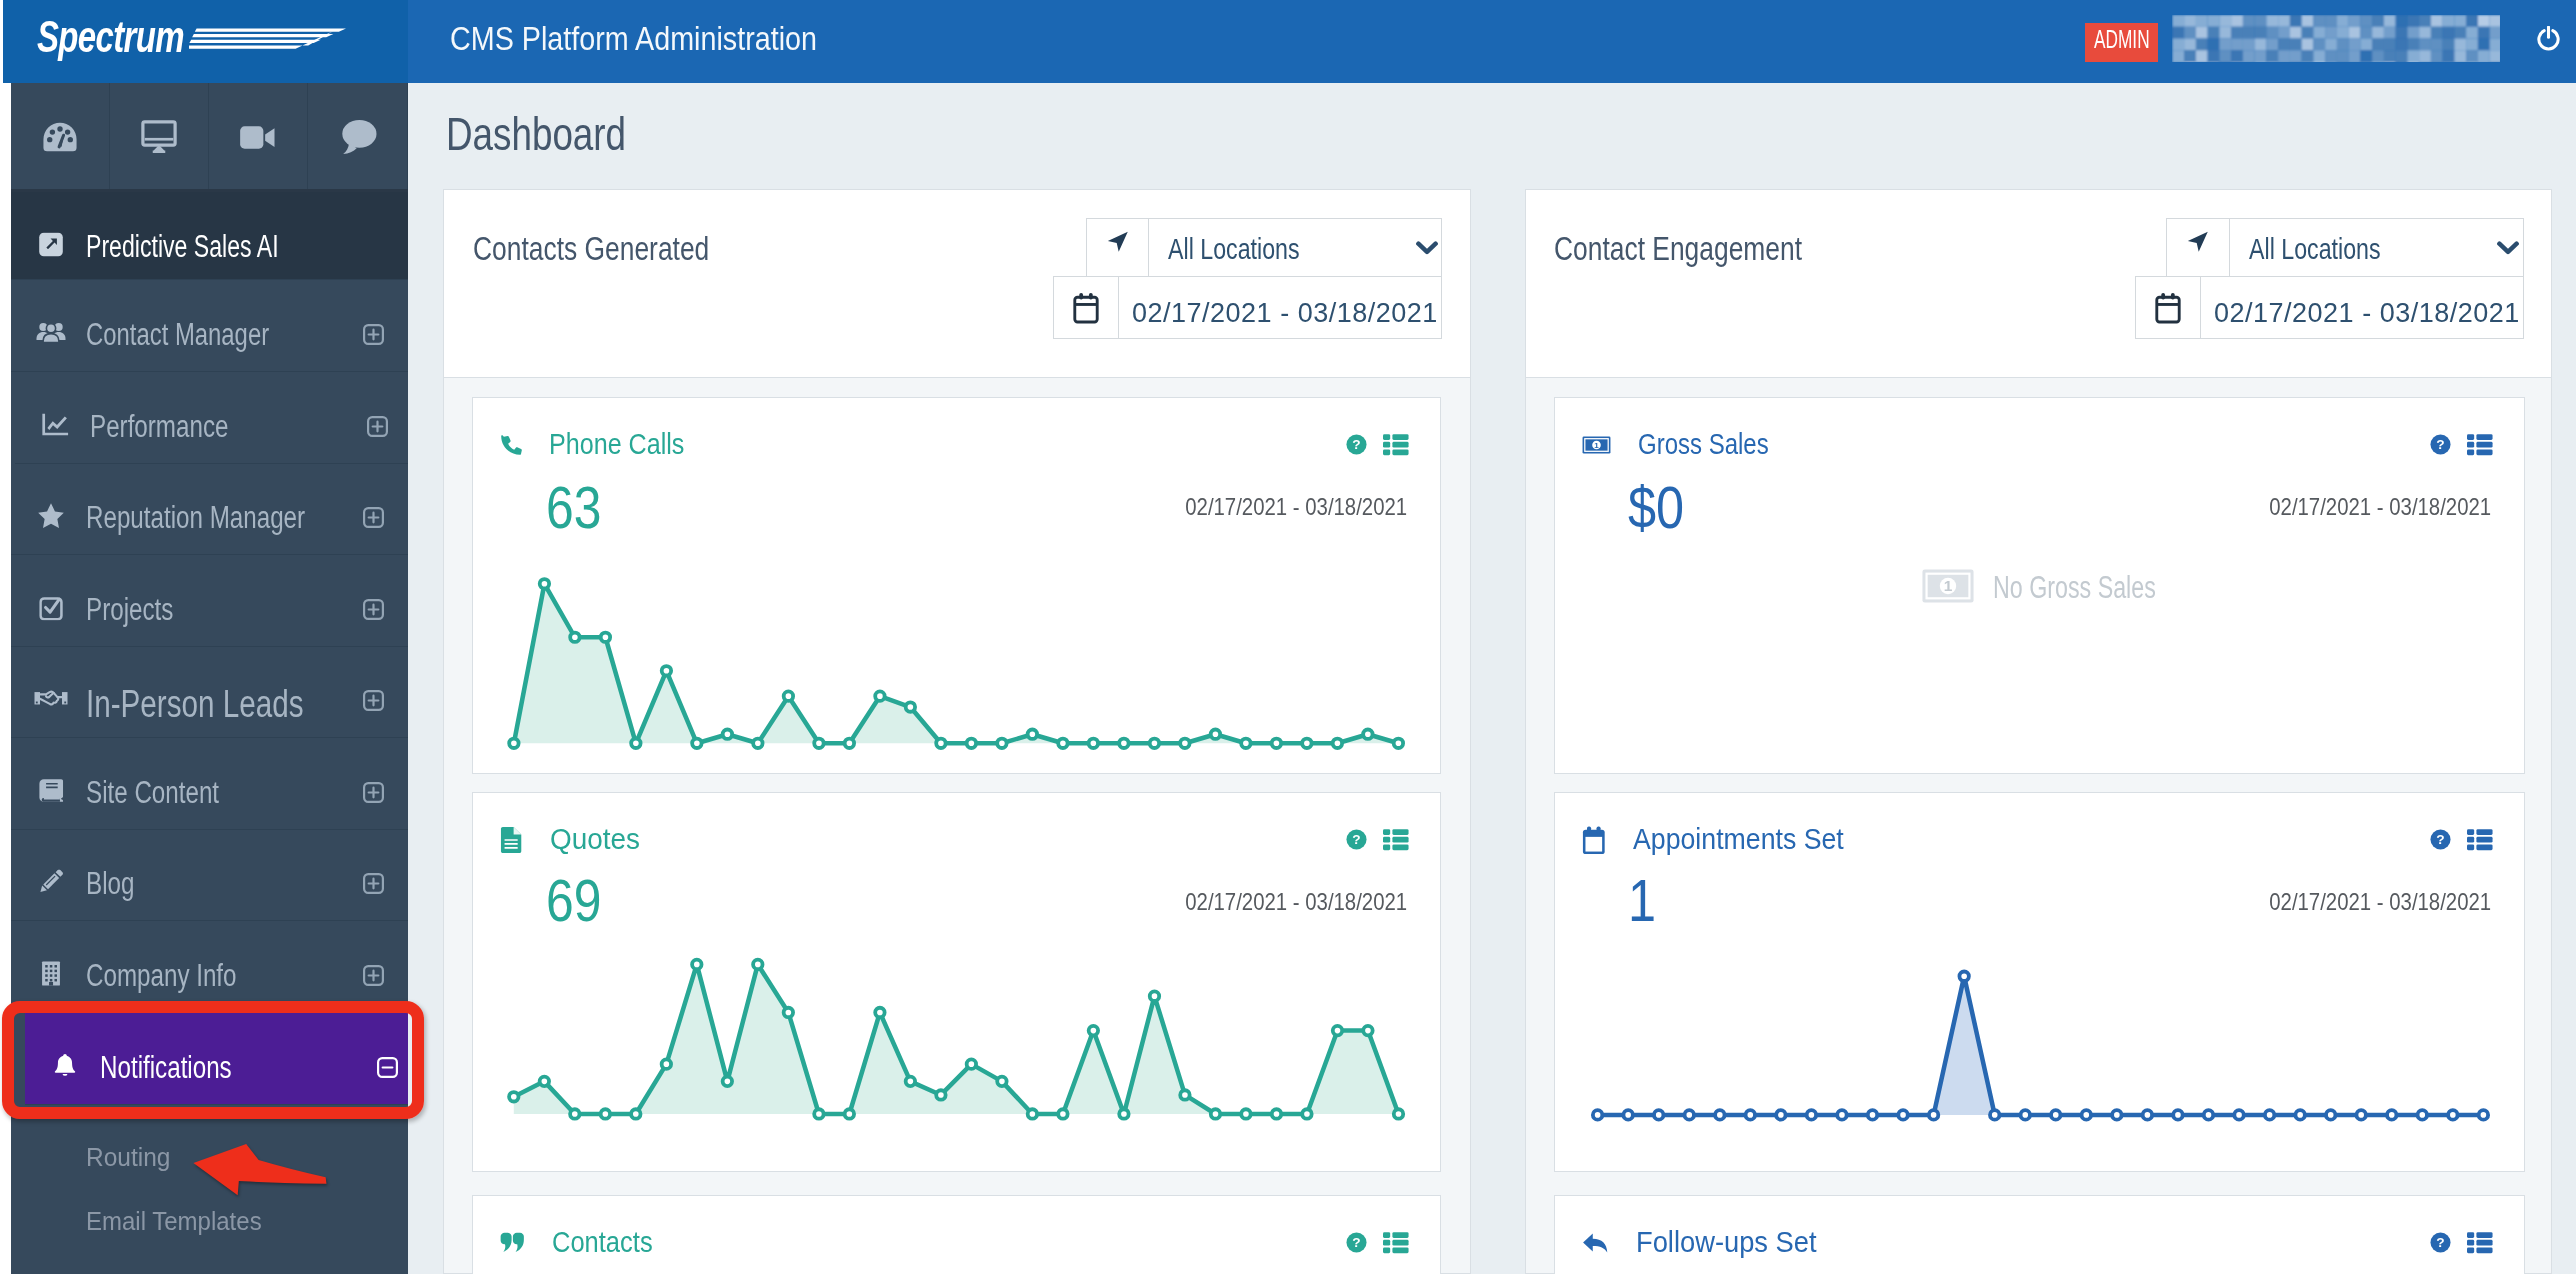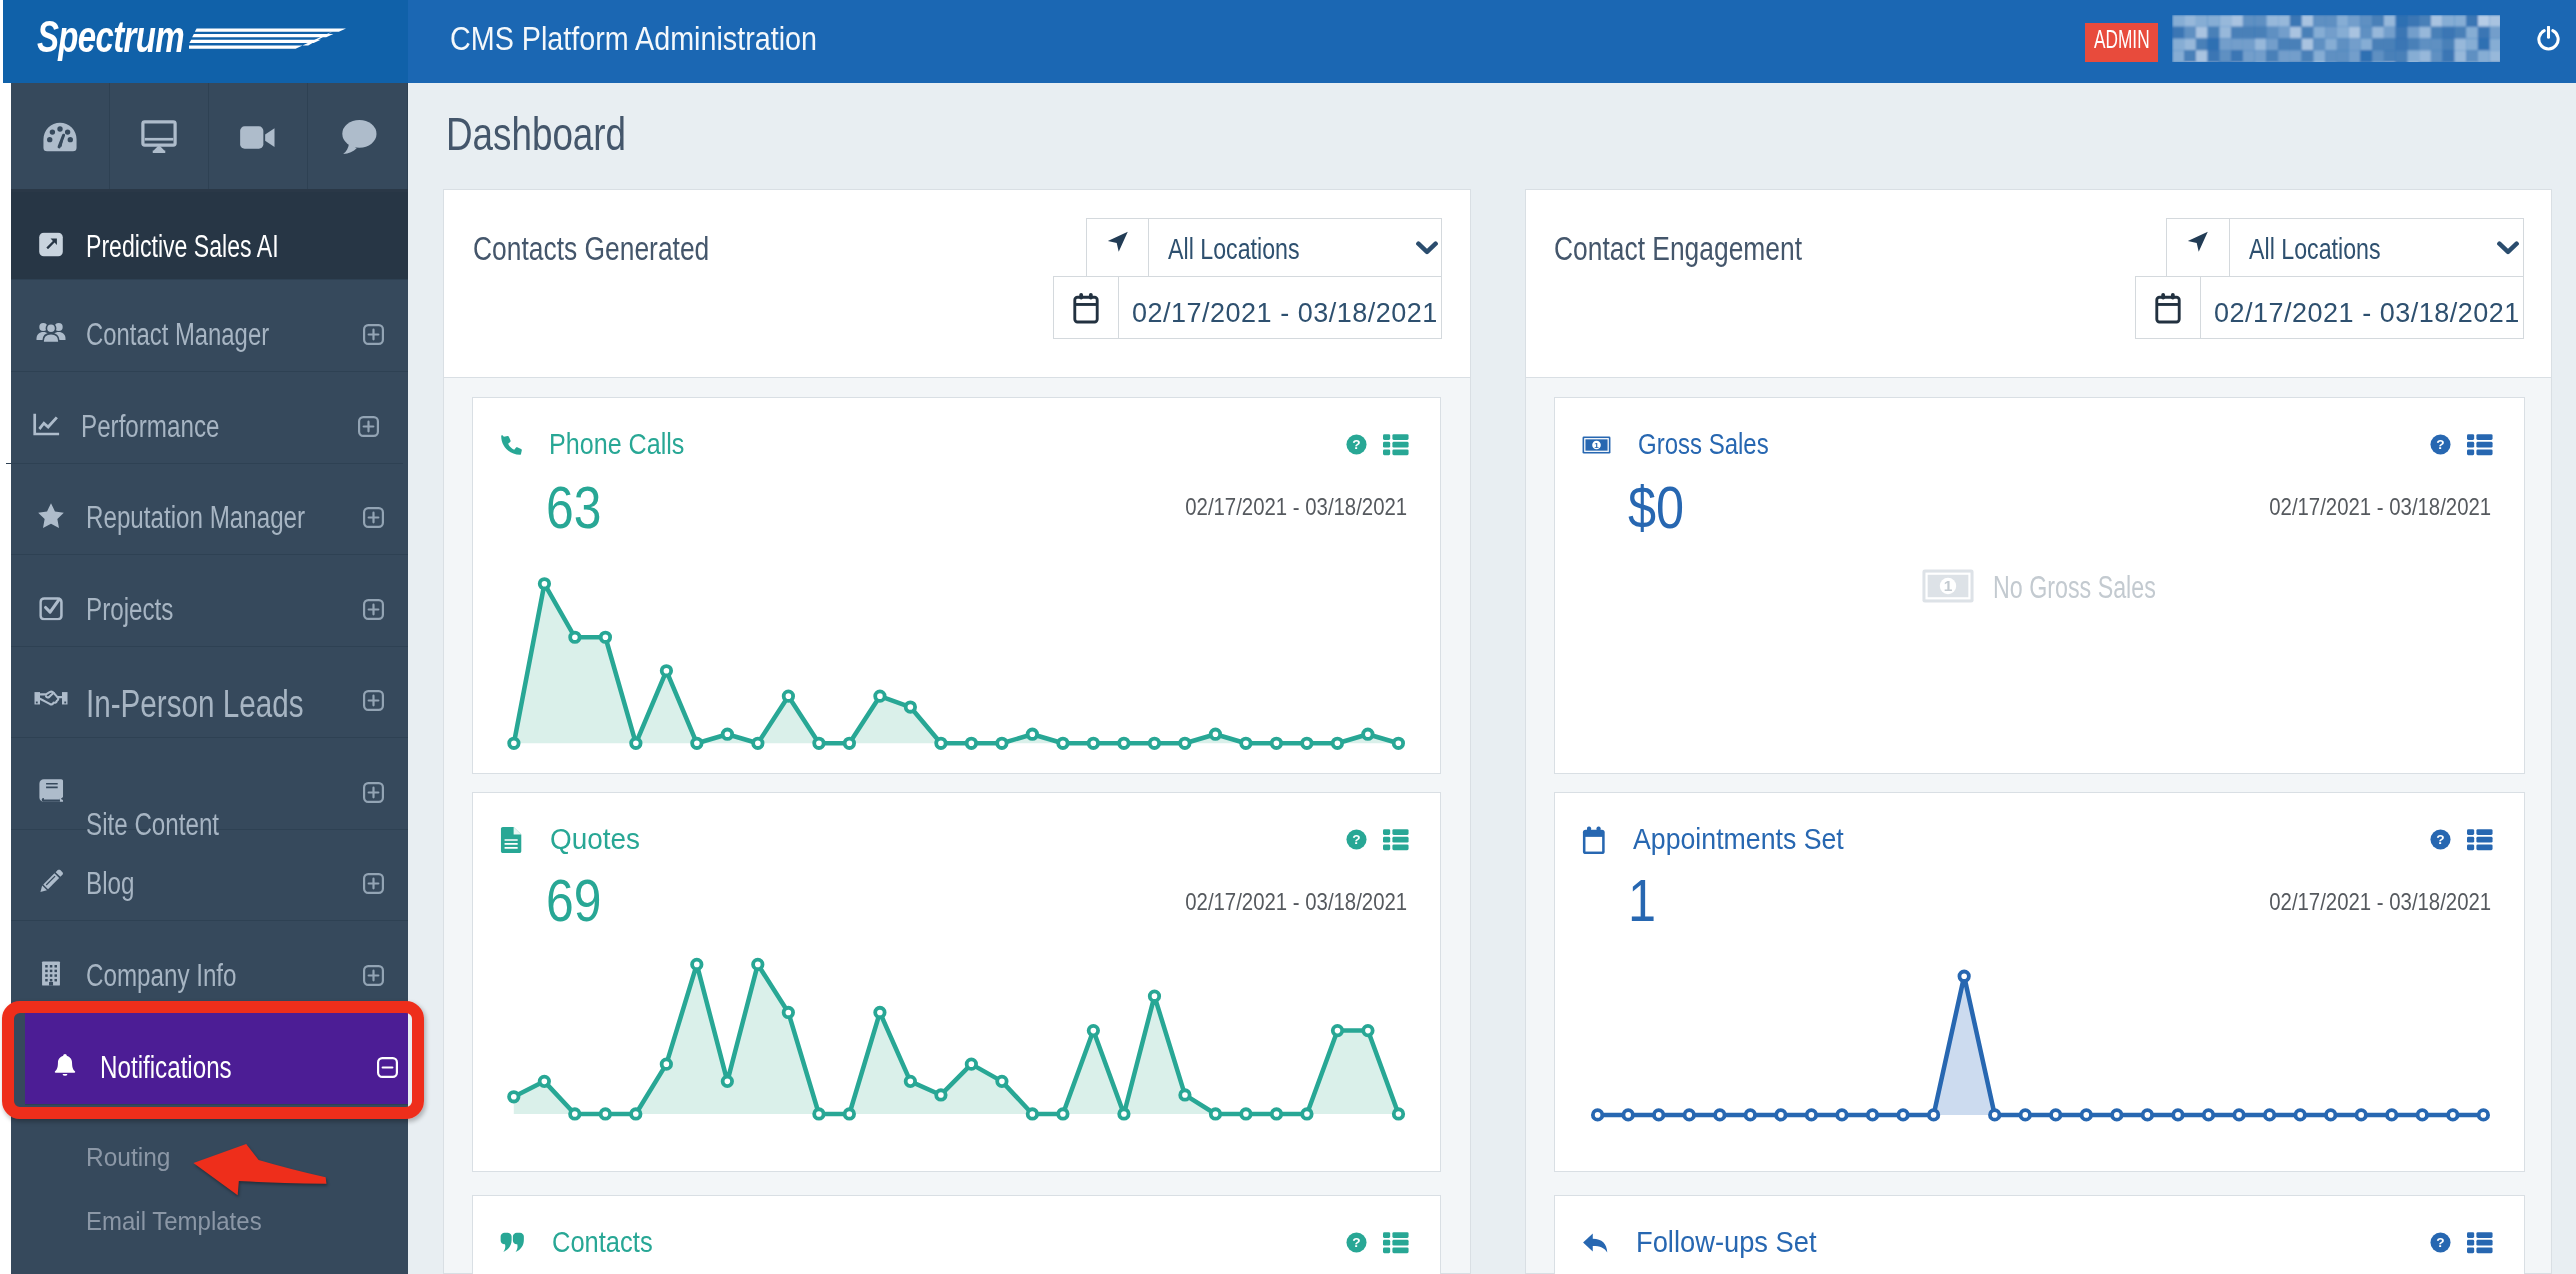--- a/index.html
+++ b/index.html
@@ -224,21 +224,21 @@
 <circle cx="17" cy="8.3" r="5.1" fill="#aebccb" stroke="#36495c" stroke-width="1.8"></circle>
 <path d="M8.3 22.5 C8.3 16.6 12.2 14.3 17 14.3 C21.8 14.3 25.7 16.6 25.7 22.5 L25.7 24 L8.3 24 Z" fill="#aebccb" stroke="#36495c" stroke-width="1.8"></path>
       </svg></div>
     <div style="position:absolute;left:75px;top:39px;font-size:31px;line-height:1;color:#a7b5c3;white-space:nowrap;"><span style="display:inline-block;transform:scaleX(0.77);transform-origin:0 50%;white-space:nowrap">Contact Manager</span></div>
     <div class="abs" style="left:352px;top:44px"><svg width="21" height="21" viewBox="0 0 23 23" style="">
         <rect x="1.2" y="1.2" width="20.6" height="20.6" rx="4.5" fill="none" stroke="#93a4b4" stroke-width="2.4"></rect>
 <path d="M6.2 11.5 L16.8 11.5" stroke="#93a4b4" stroke-width="2.4" stroke-linecap="round"></path>
         <path d="M11.5 6.2 L11.5 16.8" stroke="#93a4b4" stroke-width="2.4" stroke-linecap="round"></path>
       </svg></div>
   </div>
-<div class="abs" style="left:6px;top:372px;width:397px;height:92px;background:transparent;border-bottom:0.9px solid #2e4153">
+<div class="abs" style="left:15px;top:372px;width:397px;height:92px;background:transparent;border-bottom:0.9px solid #2e4153">
     <div class="abs" style="left:40px;top:54px;transform:translate(-50%,-50%)"><svg width="28" height="24.5" viewBox="0 0 31 27" style="">
         <path d="M1.5 1.5 L4.5 1.5 L4.5 22.5 L30 22.5 L30 25.5 L1.5 25.5 Z" fill="#aebccb"></path>
 <path d="M7 17.5 L13 10 L17.7 14 L26.3 4.7 L28.7 6.7 L18 18.4 L13.3 14.4 L9.3 19.5 Z" fill="#aebccb"></path>
       </svg></div>
     <div style="position:absolute;left:75px;top:39px;font-size:31px;line-height:1;color:#a7b5c3;white-space:nowrap;"><span style="display:inline-block;transform:scaleX(0.78);transform-origin:0 50%;white-space:nowrap">Performance</span></div>
     <div class="abs" style="left:352px;top:44px"><svg width="21" height="21" viewBox="0 0 23 23" style="">
         <rect x="1.2" y="1.2" width="20.6" height="20.6" rx="4.5" fill="none" stroke="#93a4b4" stroke-width="2.4"></rect>
 <path d="M6.2 11.5 L16.8 11.5" stroke="#93a4b4" stroke-width="2.4" stroke-linecap="round"></path>
         <path d="M11.5 6.2 L11.5 16.8" stroke="#93a4b4" stroke-width="2.4" stroke-linecap="round"></path>
       </svg></div>
@@ -285,21 +285,21 @@
         <path d="M11.5 6.2 L11.5 16.8" stroke="#93a4b4" stroke-width="2.4" stroke-linecap="round"></path>
       </svg></div>
   </div>
 <div class="abs" style="left:11px;top:738px;width:397px;height:92px;background:transparent;border-bottom:0.9px solid #2e4153">
     <div class="abs" style="left:40px;top:54px;transform:translate(-50%,-50%)"><svg width="25" height="25" viewBox="0 0 28 28" style="">
         <path d="M6 1.5 L25.5 1.5 C26.6 1.5 27.5 2.4 27.5 3.5 L27.5 20.5 C27.5 21.6 26.6 22.5 25.5 22.5 L25.5 23.8 C26.6 23.8 27.5 24.7 27.5 25.8 L27.5 26.5 L6 26.5 C3.2 26.5 1 24.4 1 21.7 L1 6.3 C1 3.6 3.2 1.5 6 1.5 Z" fill="#aebccb"></path>
 <path d="M6 22.5 C4.6 22.5 3.6 23.2 3.6 24.5 C3.6 25.7 4.6 26.5 6 26.5 L24 26.5 L24 22.5 Z" fill="#36495c"></path>
 <path d="M6 22.5 L24 22.5 L24 24.2 L6 24.2 Z" fill="#aebccb"></path>
 <path d="M8.5 6.5 L21.5 6.5 M8.5 10.5 L21.5 10.5" stroke="#36495c" stroke-width="1.8"></path>
       </svg></div>
-    <div style="position:absolute;left:75px;top:39px;font-size:31px;line-height:1;color:#a7b5c3;white-space:nowrap;margin-top:32px;"><span style="display:inline-block;transform:scaleX(0.78);transform-origin:0 50%;white-space:nowrap">Site Content</span></div>
+    <div style="position:absolute;left:75px;top:39px;font-size:31px;line-height:1;color:#a7b5c3;white-space:nowrap;"><span style="display:inline-block;transform:scaleX(0.78);transform-origin:0 50%;white-space:nowrap">Site Content</span></div>
     <div class="abs" style="left:352px;top:44px"><svg width="21" height="21" viewBox="0 0 23 23" style="">
         <rect x="1.2" y="1.2" width="20.6" height="20.6" rx="4.5" fill="none" stroke="#93a4b4" stroke-width="2.4"></rect>
 <path d="M6.2 11.5 L16.8 11.5" stroke="#93a4b4" stroke-width="2.4" stroke-linecap="round"></path>
         <path d="M11.5 6.2 L11.5 16.8" stroke="#93a4b4" stroke-width="2.4" stroke-linecap="round"></path>
       </svg></div>
   </div>
 <div class="abs" style="left:11px;top:829px;width:397px;height:92px;background:transparent;border-bottom:0.9px solid #2e4153">
     <div class="abs" style="left:40px;top:54px;transform:translate(-50%,-50%)"><svg width="24.5" height="24.5" viewBox="0 0 27 27" style="">
         <path d="M1.8 25.2 L3.8 18 L9 23.2 Z" fill="#aebccb"></path>
 <path d="M5 16.8 L17.3 4.5 L22.5 9.7 L10.2 22 Z" fill="#aebccb"></path>

